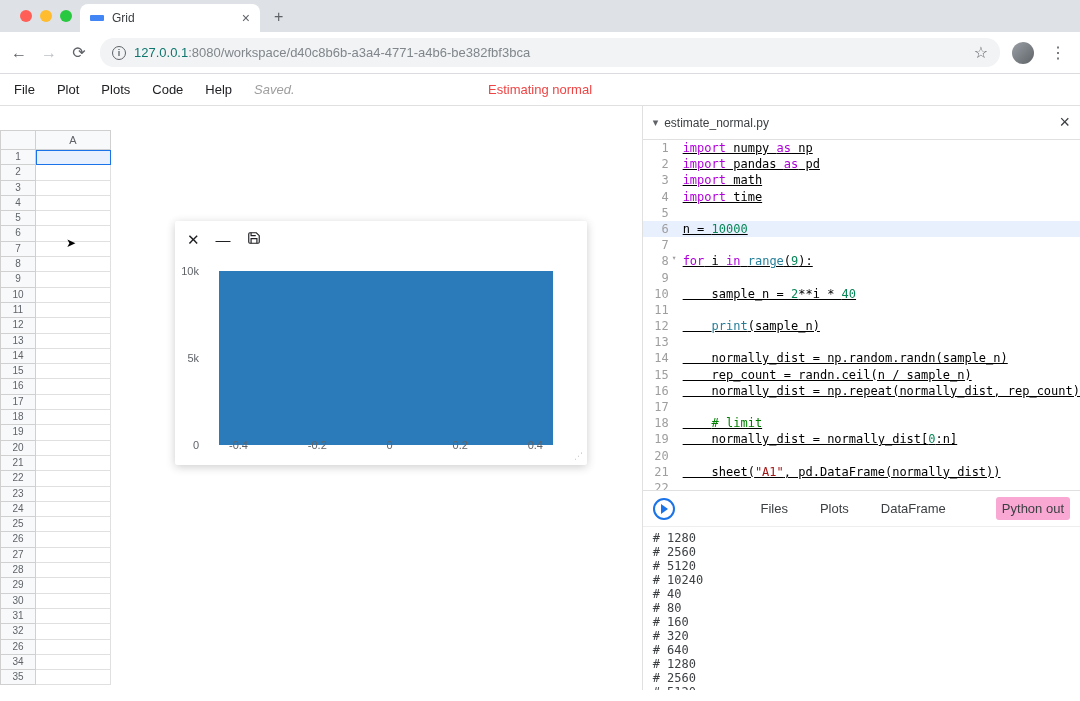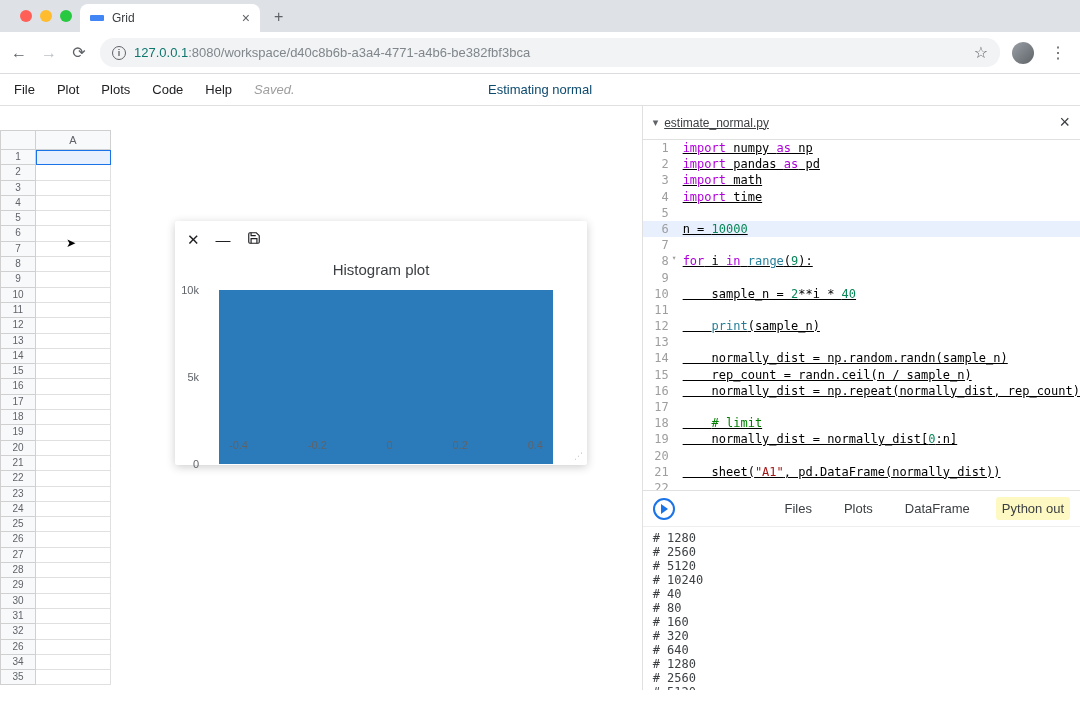--- a/index.html
+++ b/index.html
@@ -27,21 +27,21 @@
 .url-host { color: #0f766e; }
 .url-path { color: #80868b; }
 .star-icon { color: #5f6368; font-size: 16px; }
 .avatar { width: 22px; height: 22px; border-radius: 50%; background: linear-gradient(135deg,#9aa0a6,#5f6368); }
 .menu-dots { color: #5f6368; font-size: 16px; padding: 0 4px; }
 
 
 .app-menu { display: flex; align-items: center; padding: 8px 14px; border-bottom: 1px solid #e0e0e0; gap: 22px; position: relative; }
 .menu-item { color: #202124; cursor: pointer; font-size: 13px; }
 .menu-saved { color: #9e9e9e; font-style: italic; }
-.app-title { position: absolute; left: 50%; transform: translateX(-50%); color: #0c4a6e; font-size: 13px; }
+.app-title { position: absolute; left: 50%; transform: translateX(-50%); color: #ef4444; font-size: 13px; }
 
 
 .main { display: flex; height: 584px; }
 .left-panel { width: 662px; position: relative; border-right: 1px solid #e0e0e0; }
 .right-panel { flex: 1; display: flex; flex-direction: column; }
 
 
 .sheet-container { position: absolute; top: 24px; left: 0; width: 112px; }
 .sheet-header-row { display: flex; }
 .sheet-corner { width: 36px; height: 20px; background: #f8f9fa; border: 1px solid #d0d0d0; }
@@ -59,21 +59,21 @@
 .plot-title { text-align: center; font-size: 15px; color: #3c4043; margin-top: 2px; }
 .plot-area { position: relative; margin: 12px 20px 0 30px; height: 174px; }
 .y-tick { position: absolute; right: 100%; margin-right: 6px; font-size: 11px; color: #5f6368; transform: translateY(-50%); }
 .bar-rect { position: absolute; background: #2b7bba; }
 .x-axis { position: absolute; left: 30px; right: 20px; bottom: 14px; display: flex; justify-content: space-between; font-size: 11px; color: #5f6368; padding: 0 24px; }
 .resize-handle { position: absolute; right: 4px; bottom: 4px; color: #bdc1c6; font-size: 9px; }
 
 
 .file-header { display: flex; align-items: center; padding: 6px 10px; border-bottom: 1px solid #e0e0e0; gap: 6px; }
 .file-chevron { color: #5f6368; font-size: 11px; }
-.file-name { flex: 1; color: #3c4043; font-size: 12px; text-decoration: underline; }
+.file-name { flex: 1; color: #3c4043; font-size: 12px; }
 .file-close { color: #3c4043; font-size: 18px; cursor: pointer; }
 
 
 .editor { flex: 1; overflow: hidden; font-family: "Menlo", "Consolas", monospace; font-size: 12px; line-height: 1.35; background: #fff; position: relative; }
 .code-line { display: flex; white-space: pre; }
 .gutter { width: 36px; text-align: right; padding-right: 10px; color: #9e9e9e; user-select: none; }
 .gutter.fold::after { content: "▸"; position: absolute; font-size: 8px; margin-left: 2px; color: #9e9e9e; transform: rotate(90deg); }
 .line-content { flex: 1; padding-left: 4px; text-decoration: underline; }
 .line-hl { background: #e8f0fe; }
 .kw2 { color: #af00db; }
@@ -82,21 +82,21 @@
 .cmt { color: #008000; }
 .num { color: #098658; }
 
 
 .bottom-panel { border-top: 1px solid #e0e0e0; display: flex; flex-direction: column; height: 200px; }
 .bottom-tabs { display: flex; align-items: center; padding: 6px 10px; gap: 20px; border-bottom: 1px solid #eee; }
 .run-btn { width: 22px; height: 22px; border: 2px solid #1a73e8; border-radius: 50%; display: flex; align-items: center; justify-content: center; cursor: pointer; }
 .run-triangle { width: 0; height: 0; border-left: 7px solid #1a73e8; border-top: 5px solid transparent; border-bottom: 5px solid transparent; margin-left: 2px; }
 .btab-spacer { flex: 1; }
 .btab { color: #3c4043; cursor: pointer; font-size: 13px; padding: 4px 6px; }
-.btab.active { background: #fef9c3; border-radius: 3px; }
+.btab.active { background: #f9a8d4; border-radius: 3px; margin-left: 24px; }
 .output { flex: 1; padding: 4px 10px; font-family: "Menlo", "Consolas", monospace; font-size: 12px; color: #3c4043; overflow: hidden; white-space: pre; }
 
 .app-wrapper { height: 673px; position: relative; }
 </style>
 </head>
 <body>
 
 <div class="browser-chrome">
   <div class="tab-strip">
     <div class="traffic-lights">
@@ -292,21 +292,20 @@
     <div class="plot-window">
       <div class="plot-toolbar">
         <span class="plot-tool">✕</span>
         <span class="plot-tool">—</span>
         <span class="plot-tool"><svg width="14" height="14" viewBox="0 0 24 24" fill="none" stroke="#202124" stroke-width="2">
                 <path d="M19 21H5a2 2 0 0 1-2-2V5a2 2 0 0 1 2-2h11l5 5v11a2 2 0 0 1-2 2z"></path>
                 <polyline points="17 21 17 13 7 13 7 21"></polyline>
                 <polyline points="7 3 7 8 15 8"></polyline>
               </svg></span>
       </div>
-      <div class="plot-title">Histogram plot</div>
       <div class="plot-area">
         <span class="y-tick" style="top:0%">10k</span>
         <span class="y-tick" style="top:50%">5k</span>
         <span class="y-tick" style="top:100%">0</span>
         <div class="bar-rect" style="left:4%;width:92%;top:0;height:100%"></div>
       </div>
       <div class="x-axis">
         <span>-0.4</span>
         <span>-0.2</span>
         <span>0</span>

